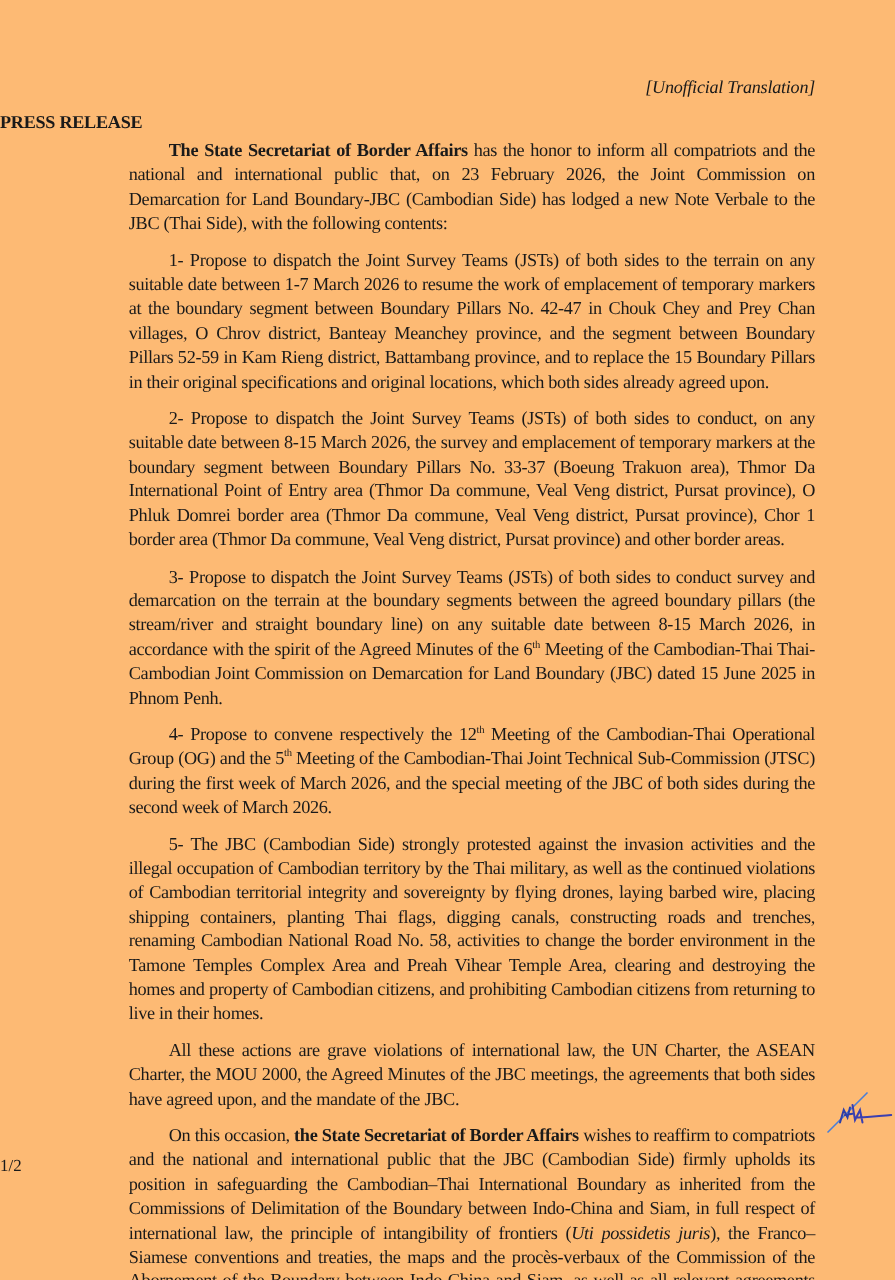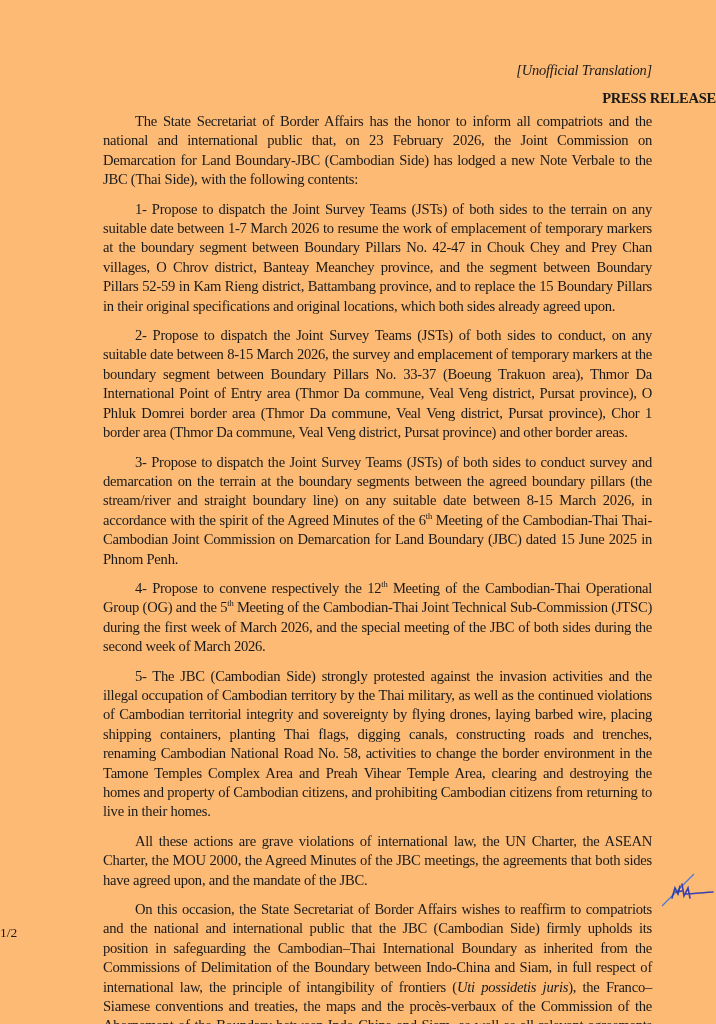--- a/index.html
+++ b/index.html
@@ -8,29 +8,29 @@
     position: absolute; left: 0; top: 0; width: 716px; height: 1024px;
     background: #fdba74;
     font-family: "Liberation Serif", serif;
     color: #1a1a1a;
   }
   .header-note {
     position: absolute; top: 62px; right: 64px;
     font-style: italic; font-size: 14.5px; letter-spacing: -0.2px;
   }
   .title {
-    position: absolute; top: 90px; left: 0; width: 716px; text-align: right;
+    position: absolute; top: 90px; left: 0; width: 716px; text-align: left;
     font-weight: bold; font-size: 14.5px; letter-spacing: -0.2px;
   }
   .body {
     position: absolute; left: 103px; width: 549px; top: 112px;
     font-size: 14.6px; line-height: 19.4px; letter-spacing: -0.25px;
   }
   .para { text-align: justify; text-indent: 32px; margin: 0 0 10px 0; }
-  .para b { font-weight: normal; }
+  .para b { font-weight: bold; }
   .para i { font-style: italic; }
   sup { font-size: 8.5px; line-height: 0; vertical-align: super; margin-top: 20px; }
   .page-number {
     position: absolute; top: 925px; left: 0; width: 716px; text-align: left;
     font-size: 13.5px;
   }
   .signature { position: absolute; left: 660px; top: 872px; width: 54px; height: 36px; }
 </style>
 </head>
 <body>

